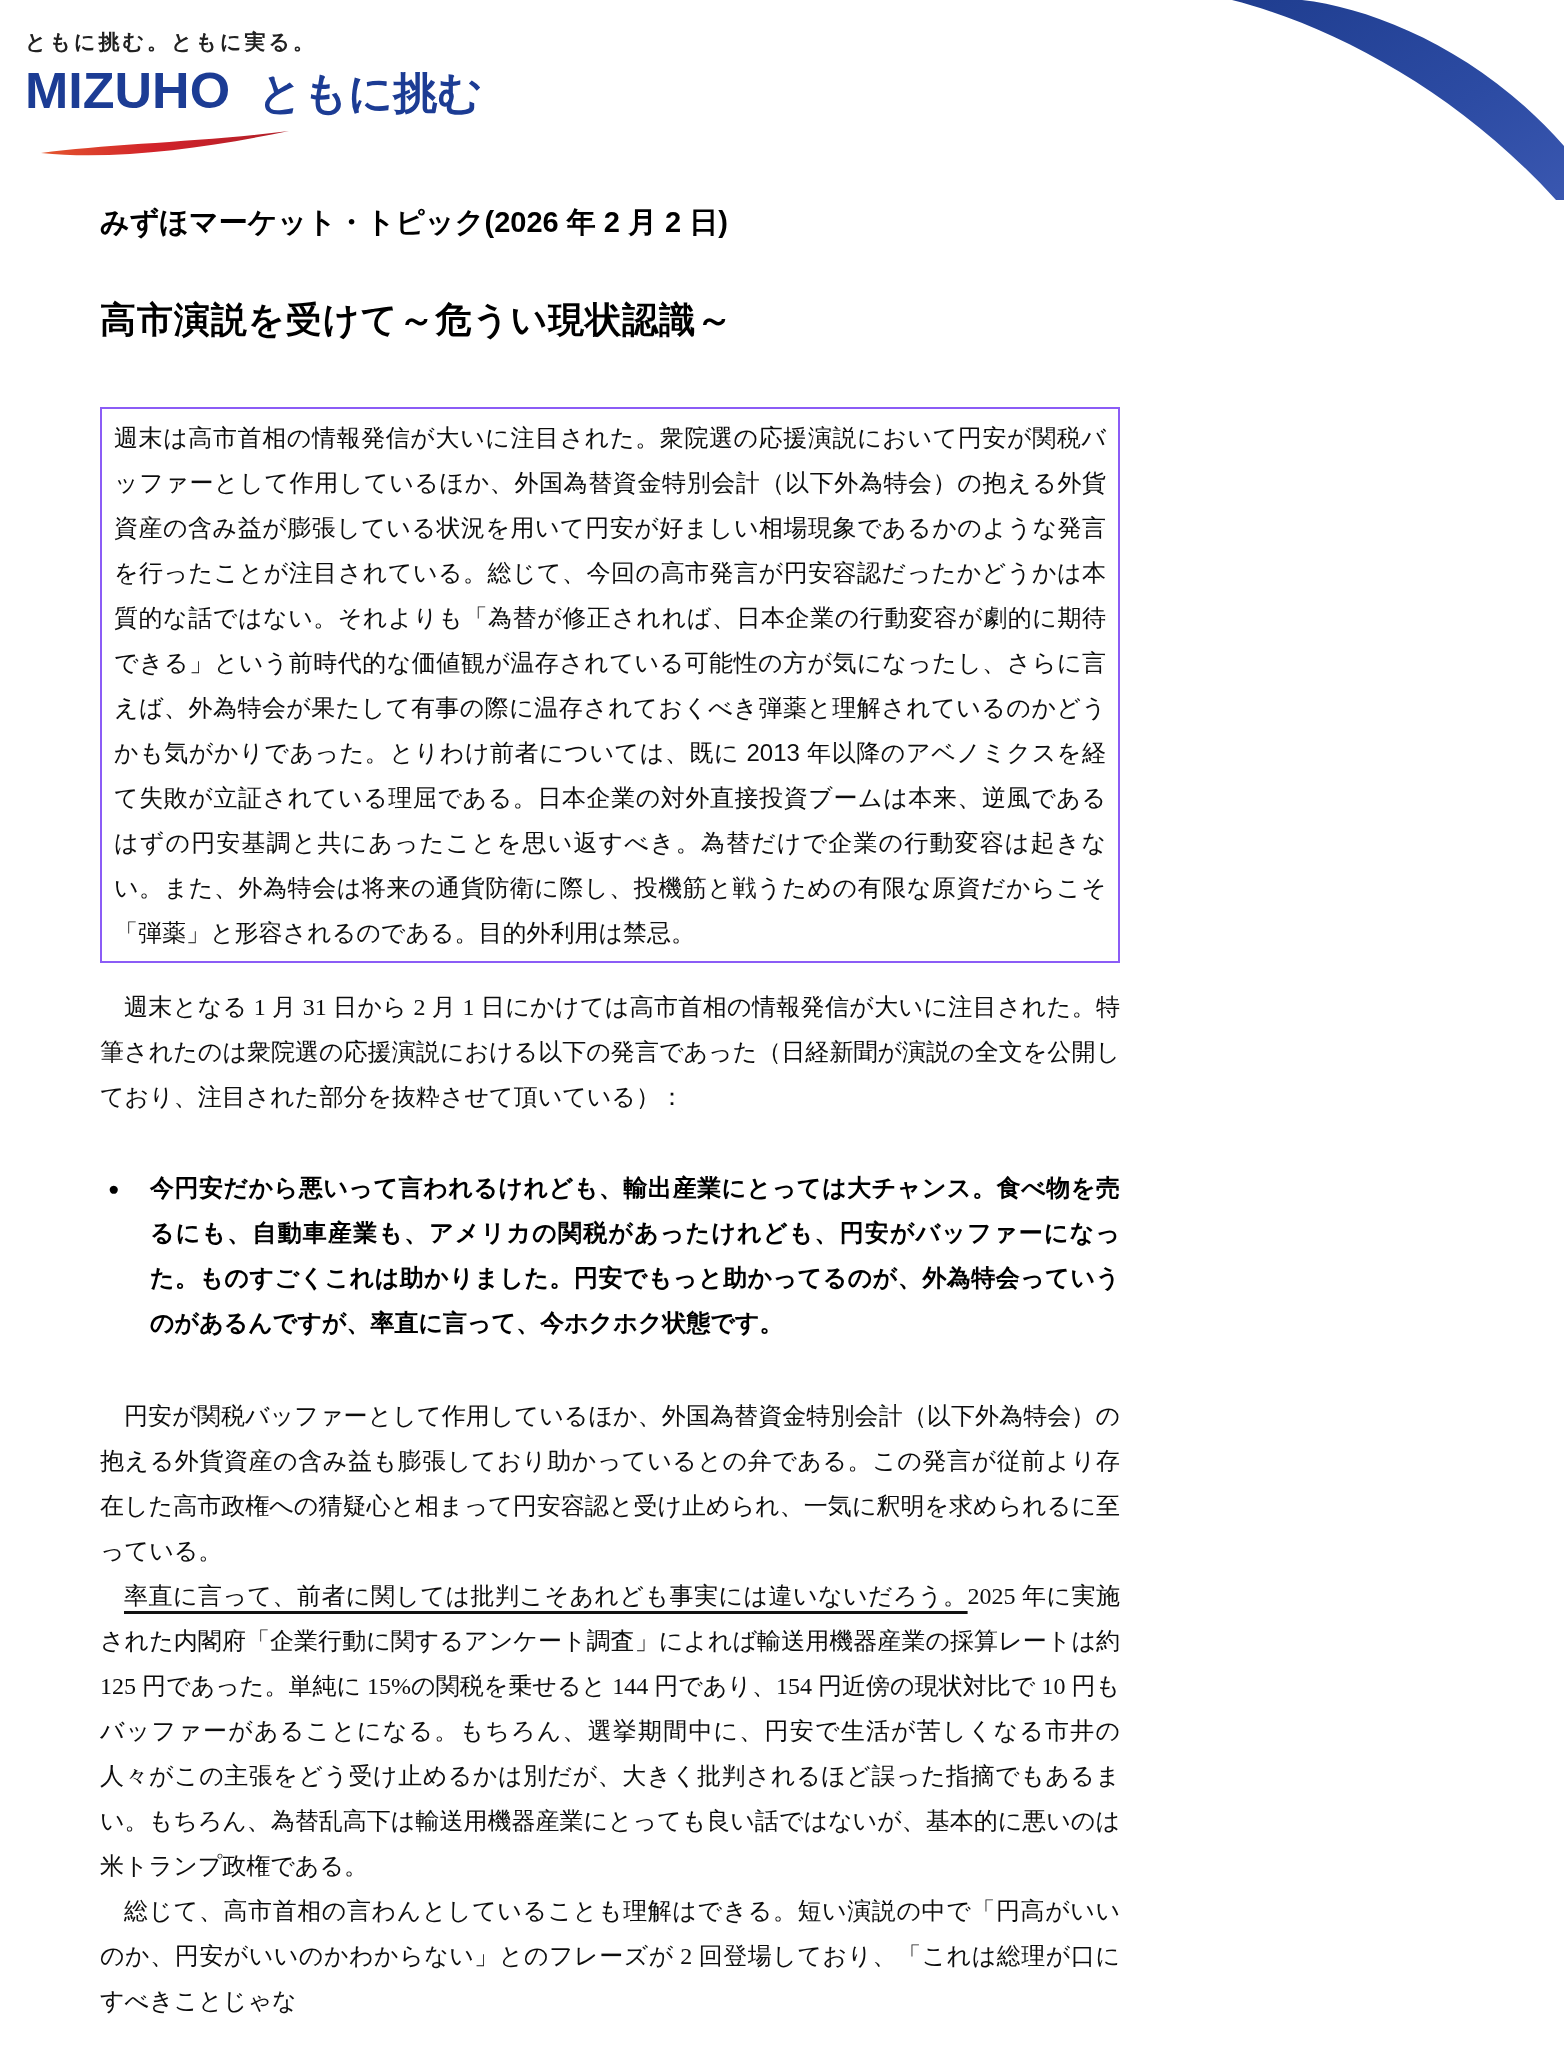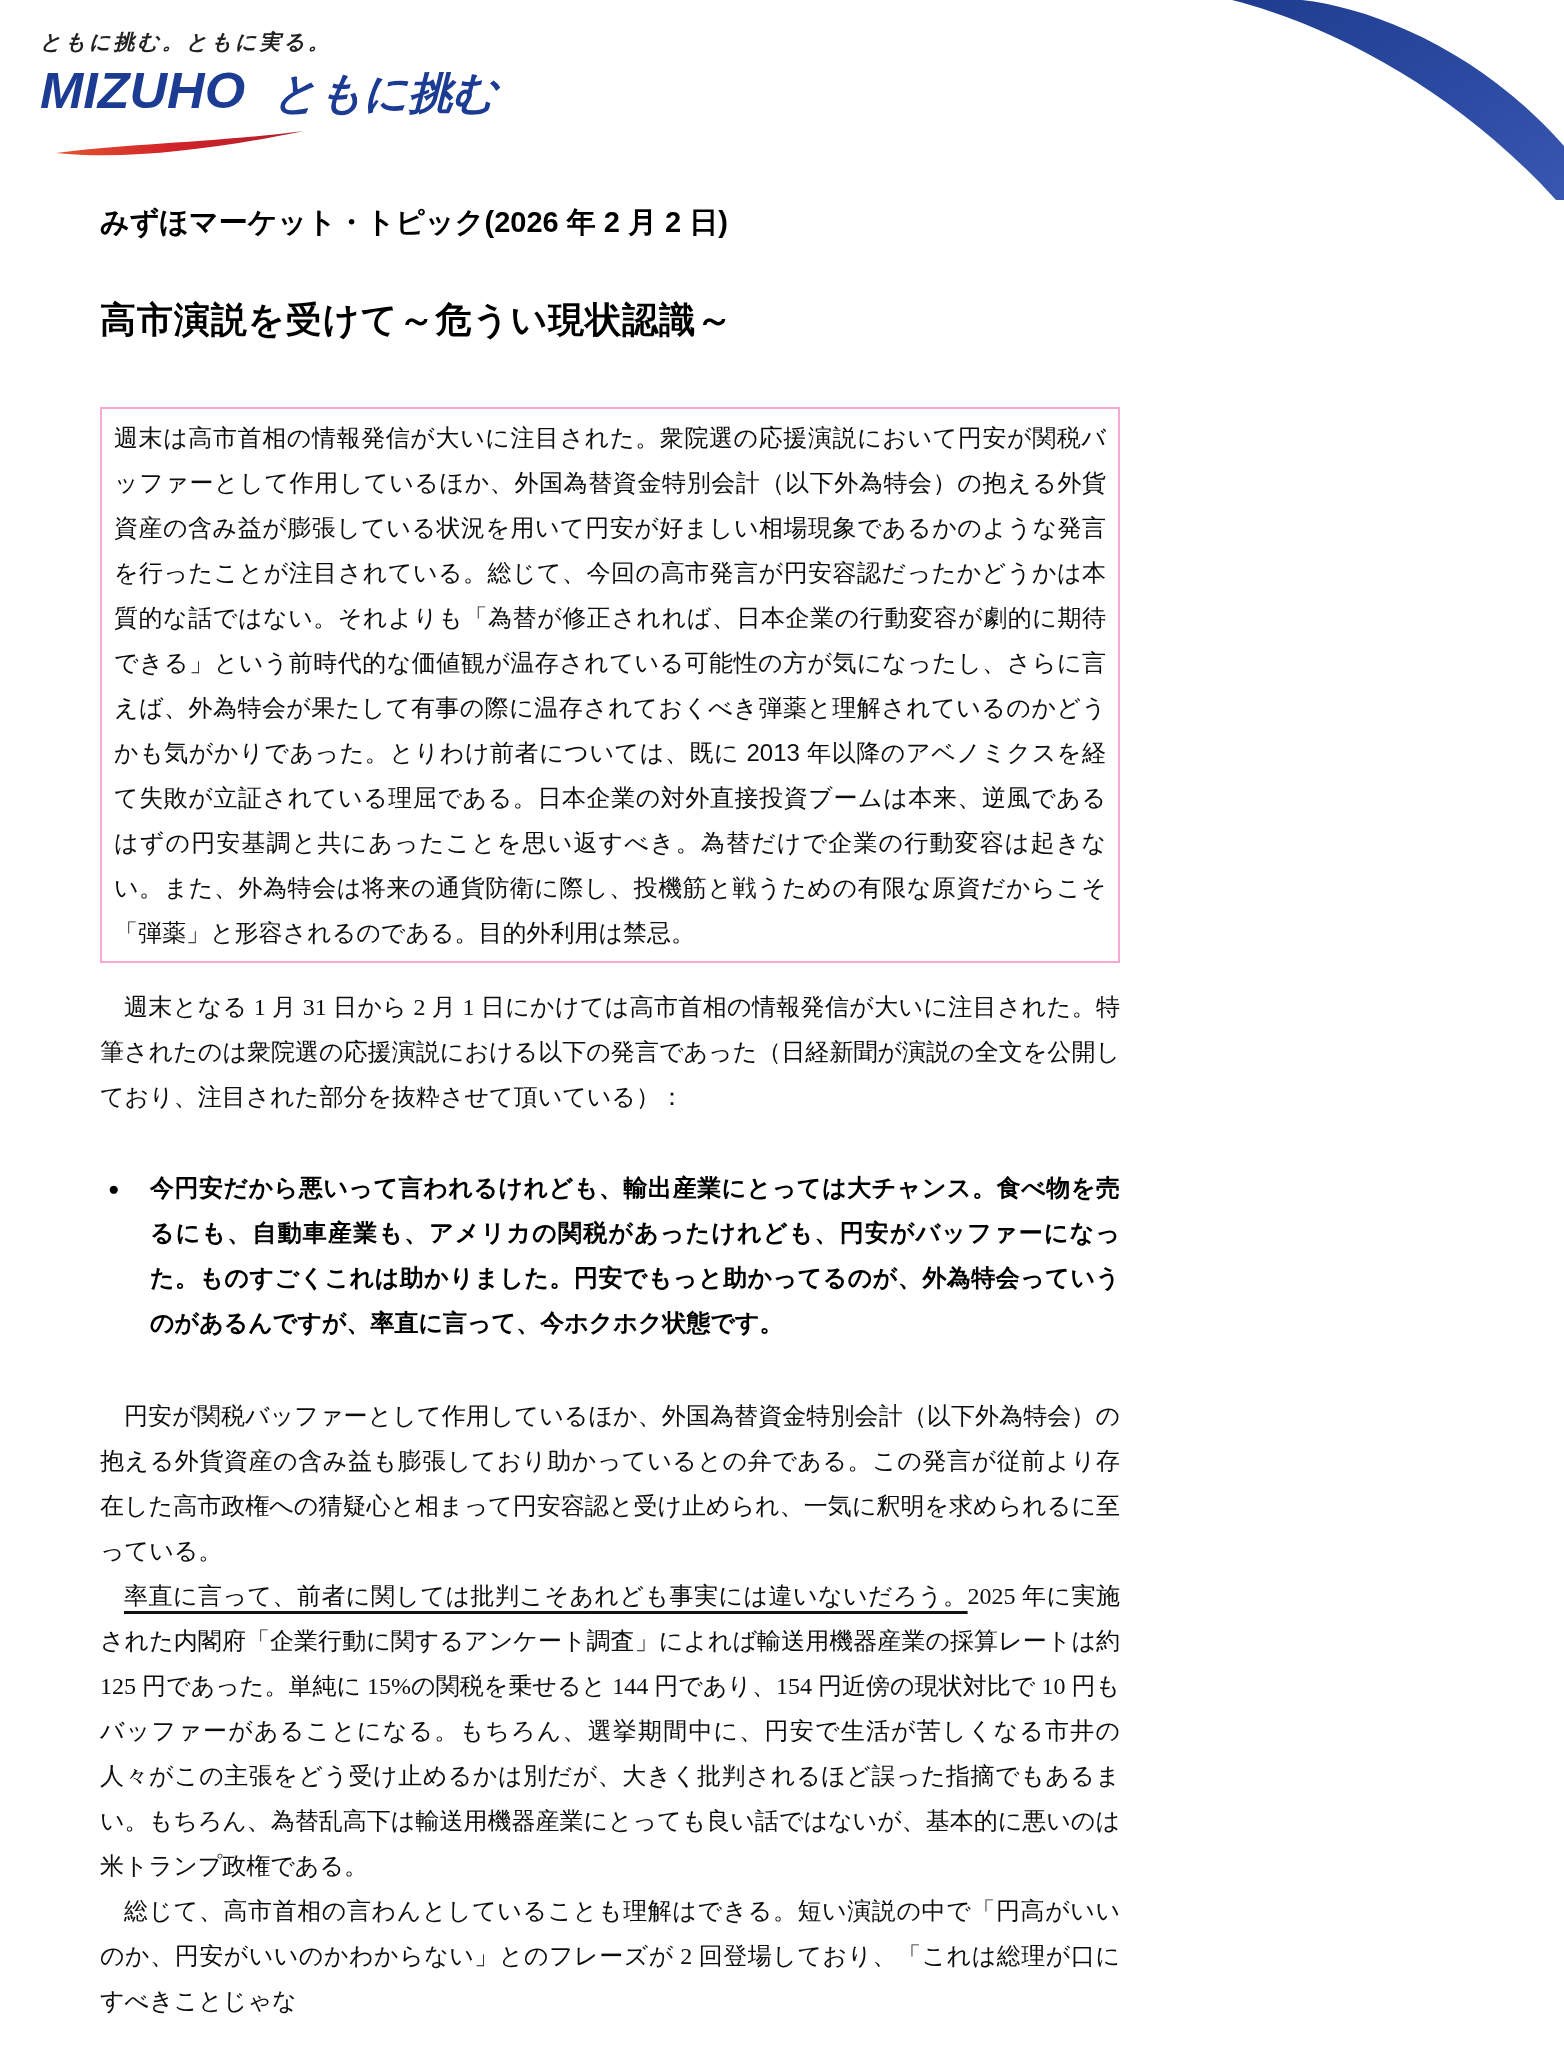--- a/index.html
+++ b/index.html
@@ -20,22 +20,21 @@
     right: 0;
     width: 342px;
     height: 200px;
     display: block;
   }
 
   
   .brand {
     position: absolute;
     top: 28px;
-    left: 40px;
-    font-style: italic;
+    left: 25px;
   }
   .tagline {
     font-family: "Liberation Sans", sans-serif;
     font-weight: bold;
     font-size: 21px;
     letter-spacing: 3px;
     color: #222222;
   }
   .logo-row {
     display: flex;
@@ -86,21 +85,21 @@
     font-family: "Liberation Sans", sans-serif;
     font-weight: bold;
     font-size: 36px;
     line-height: 62px;
     color: #000000;
     letter-spacing: 1px;
   }
 
   .summary-box {
     margin-top: 56px;
-    border: 2px solid #f9a8d4;
+    border: 2px solid #8b5cf6;
     padding: 6px 12px;
   }
   .summary-box p {
     margin: 0;
     font-family: "Liberation Sans", sans-serif;
     font-size: 24px;
     line-height: 45px;
     text-align: justify;
     color: #0d0d0d;
   }

